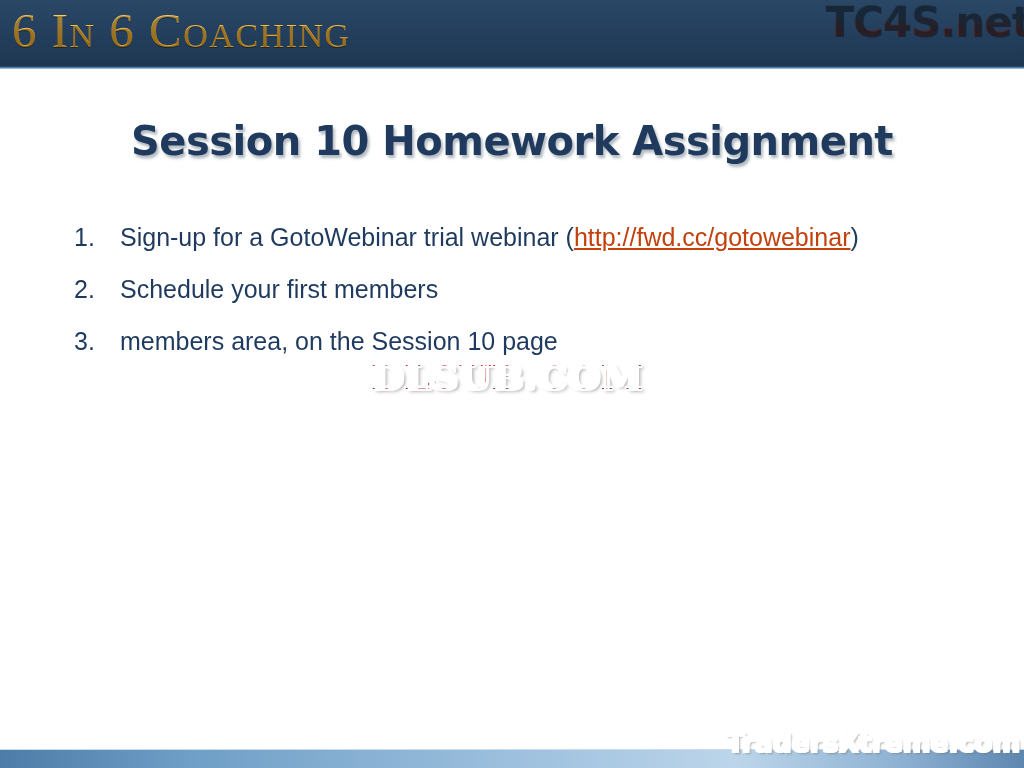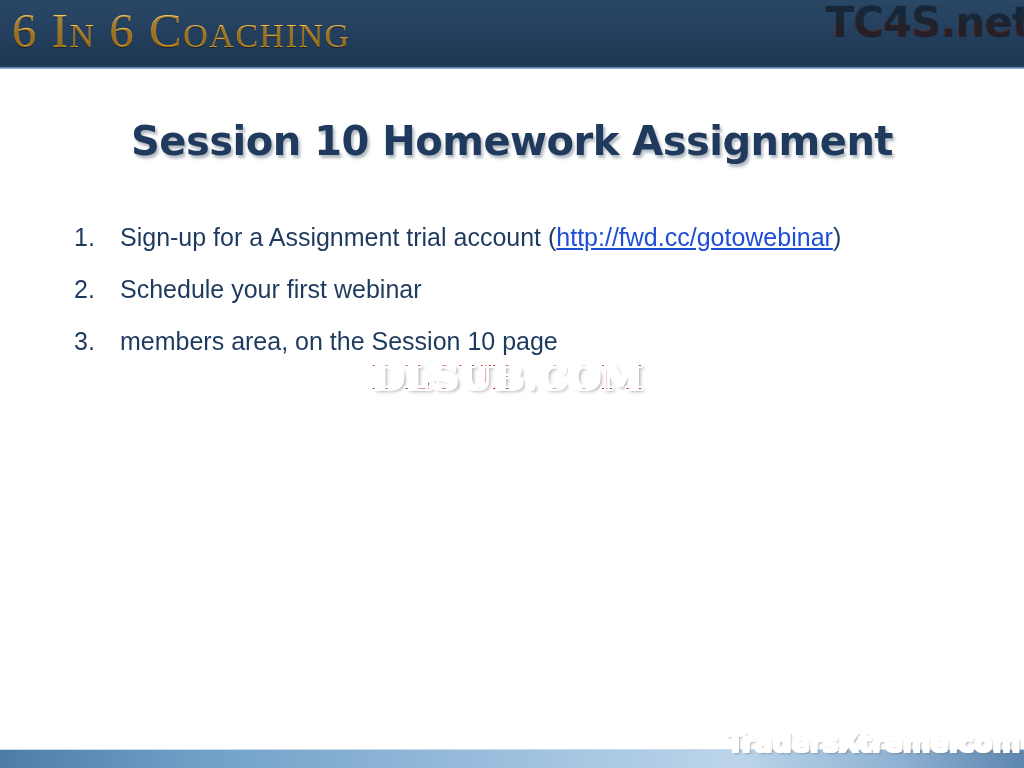--- a/index.html
+++ b/index.html
@@ -113,21 +113,21 @@
     flex: 0 0 auto;
     width: 46px;
     color: #1f3a5f;
   }
   .list-text {
     flex: 1 1 auto;
     color: #1f3a5f;
   }
   .list-text .link {
     text-decoration: underline;
-    color: #1d4ed8;
+    color: #c2410c;
     text-align: right;
   }
   #item3-line2 {
     display: block;
   }
 
   
   #watermark {
     position: absolute;
     left: 371px;
@@ -202,26 +202,26 @@
     <div id="tc4s-logo">TC4S.net</div>
   </div>
   <div id="header-underline"></div>
 
   <div id="slide-title">Session 10 Homework Assignment</div>
 
   <div id="body-list">
 
     <div class="list-item">
       <span class="list-number">1.</span>
-      <span class="list-text"><span>Sign-up for a Assignment trial account (</span><span class="link">http://fwd.cc/gotowebinar</span><span>)</span></span>
+      <span class="list-text"><span>Sign-up for a GotoWebinar trial webinar (</span><span class="link">http://fwd.cc/gotowebinar</span><span>)</span></span>
     </div>
 
     <div class="list-item">
       <span class="list-number">2.</span>
-      <span class="list-text">Schedule your first webinar</span>
+      <span class="list-text">Schedule your first members</span>
     </div>
 
     <div class="list-item">
       <span class="list-number">3.</span>
       <span class="list-text">
         <span id="item3-line2">members area, on the Session 10 page</span>
       </span>
     </div>
 
   </div>

